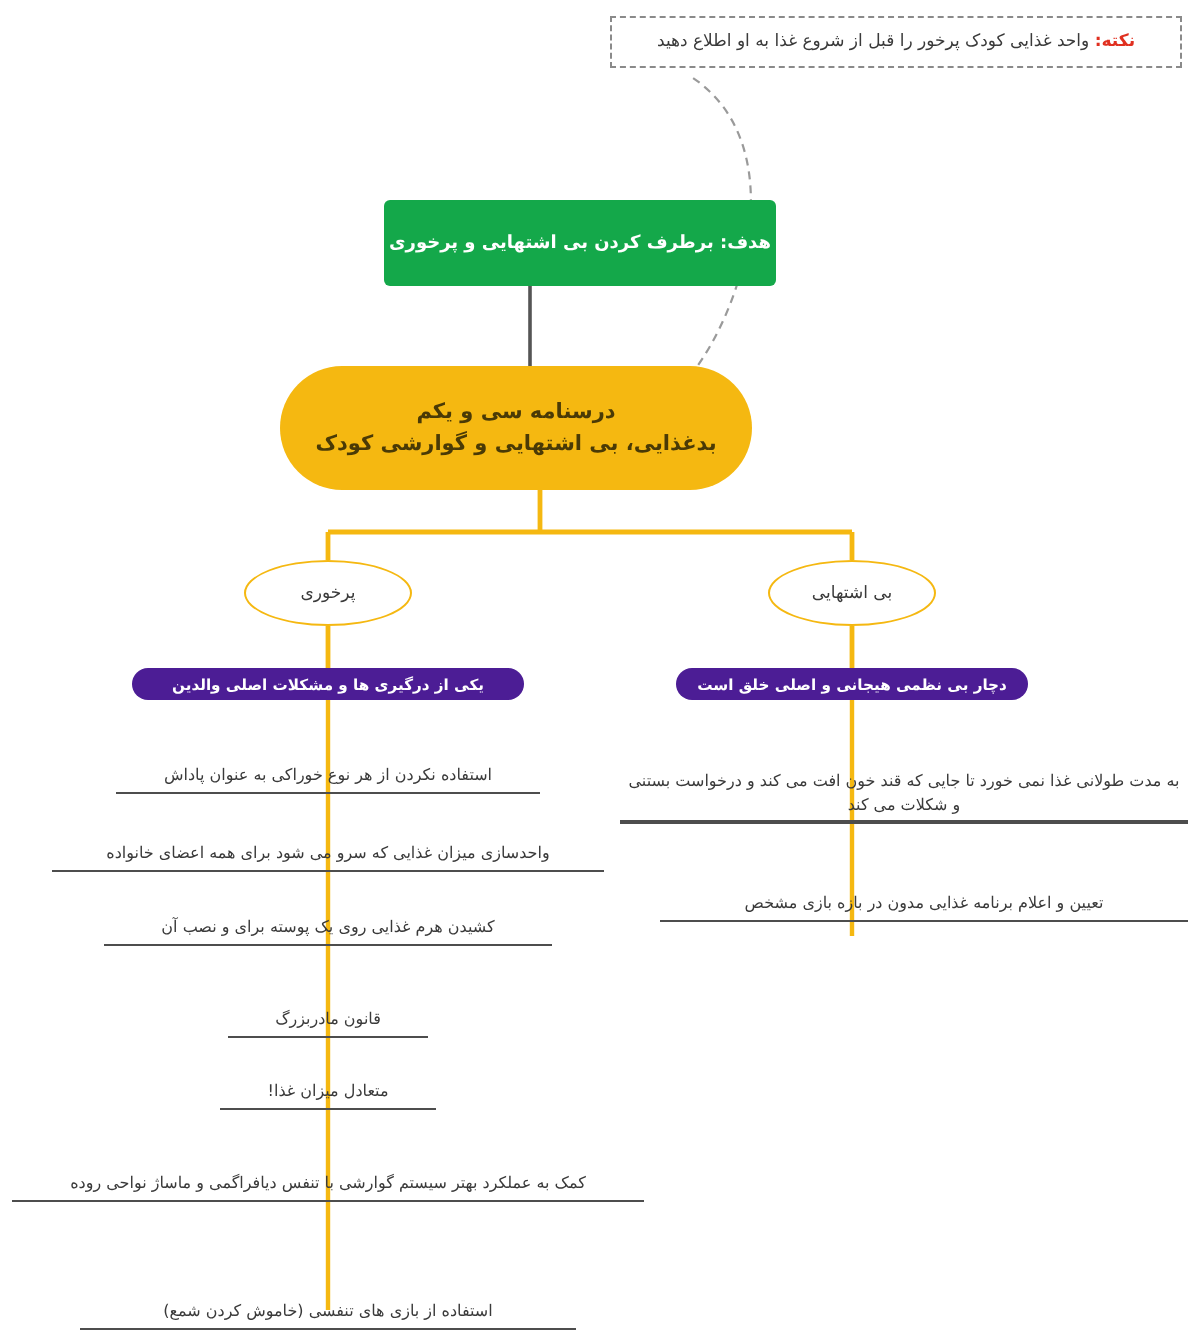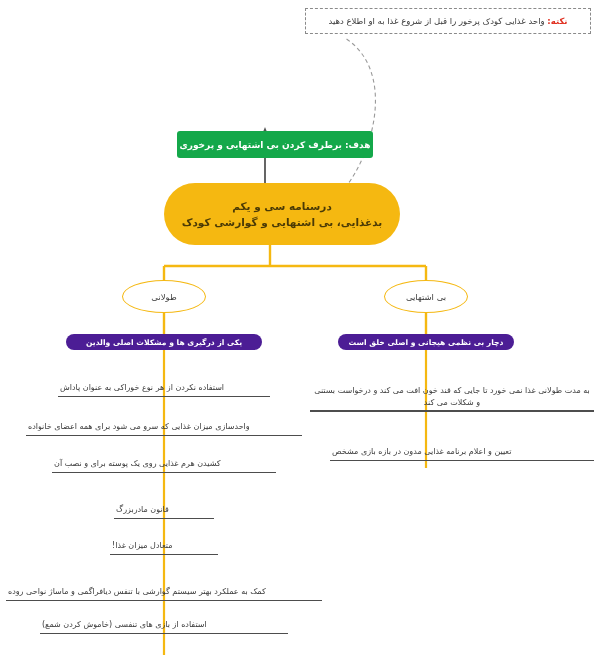--- a/index.html
+++ b/index.html
@@ -18,31 +18,30 @@
     position:absolute;left:305px;top:8px;width:286px;height:26px;
     border:1px dashed #8a8a8a;background:#ffffff;
     display:flex;align-items:center;justify-content:center;
     box-sizing:border-box;
   }
   .note-text{font-size:8.5px;line-height:1.2;white-space:nowrap;letter-spacing:0;}
   .note-kw{color:#e03020;font-weight:bold;}
 
   
   .goal-box{
-    position:absolute;left:177px;top:100px;width:196px;height:27px;
+    position:absolute;left:192px;top:100px;width:196px;height:43px;
     background:#14a84a;border-radius:3px;
     display:flex;align-items:center;justify-content:center;
     box-sizing:border-box;
-    margin-top:31px;
   }
   .goal-text{color:#ffffff;font-size:9px;font-weight:bold;white-space:nowrap;}
 
   
   .root-node{
-    position:absolute;left:164px;top:183px;width:236px;height:62px;
+    position:absolute;left:140px;top:183px;width:236px;height:62px;
     background:#f5b811;border-radius:31px;
     display:flex;flex-direction:column;align-items:center;justify-content:center;
     box-sizing:border-box;
   }
   .root-line{font-size:10.5px;font-weight:bold;color:#4a3a06;line-height:1.55;white-space:nowrap;}
 
   
   .branch{
     position:absolute;width:84px;height:33px;
     border:1.6px solid #f5b811;border-radius:50%;
@@ -60,21 +59,21 @@
     display:flex;align-items:center;justify-content:center;
     box-sizing:border-box;padding:0 9px;
   }
   .pill-text{color:#ffffff;font-size:7.6px;font-weight:bold;white-space:nowrap;}
   #pill-left{left:66px;top:334px;width:196px;}
   #pill-right{left:338px;top:334px;width:176px;}
 
   
   .leaf{
     position:absolute;
-    display:flex;flex-direction:column;align-items:flex-end;justify-content:flex-end;
+    display:flex;flex-direction:column;align-items:center;justify-content:flex-end;
     box-sizing:border-box;
   }
   .leaf-text{
     font-size:8px;line-height:1.45;color:#3a3a3a;
     text-align:center;white-space:nowrap;padding:0 2px 2px 2px;
   }
   .leaf-text.wrap{white-space:normal;}
   .leaf-rule{height:1.6px;background:#4d4d4d;width:100%;}
 </style>
 </head>
@@ -116,21 +115,21 @@
   <div class="goal-box">
     <span class="goal-text">هدف: برطرف کردن بی اشتهایی و پرخوری</span>
   </div>
 
   <div class="root-node">
     <span class="root-line">درسنامه سی و یکم</span>
     <span class="root-line">بدغذایی، بی اشتهایی و گوارشی کودک</span>
   </div>
 
   <div class="branch" id="branch-left">
-    <span class="branch-label">طولانی</span>
+    <span class="branch-label">پرخوری</span>
   </div>
   <div class="branch" id="branch-right">
     <span class="branch-label">بی اشتهایی</span>
   </div>
 
   <div class="pill" id="pill-left">
     <span class="pill-text">یکی از درگیری ها و مشکلات اصلی والدین</span>
   </div>
   <div class="pill" id="pill-right">
     <span class="pill-text">دچار بی نظمی هیجانی و اصلی خلق است</span>
@@ -159,21 +158,21 @@
   <div class="leaf" style="left:110px;top:540px;width:108px;">
     <div class="leaf-text">متعادل میزان غذا!</div>
     <div class="leaf-rule"></div>
   </div>
 
   <div class="leaf" style="left:6px;top:586px;width:316px;">
     <div class="leaf-text">کمک به عملکرد بهتر سیستم گوارشی با تنفس دیافراگمی و ماساژ نواحی روده</div>
     <div class="leaf-rule"></div>
   </div>
 
-  <div class="leaf" style="left:40px;top:619px;width:248px;">
+  <div class="leaf" style="left:40px;top:650px;width:248px;">
     <div class="leaf-text">استفاده از بازی های تنفسی (خاموش کردن شمع)</div>
     <div class="leaf-rule"></div>
   </div>
 
   <div class="leaf" style="left:310px;top:385px;width:284px;">
     <div class="leaf-text wrap">به مدت طولانی غذا نمی خورد تا جایی که قند خون افت می کند و درخواست بستنی و شکلات می کند</div>
     <div class="leaf-rule"></div>
   </div>
 
   <div class="leaf" style="left:330px;top:446px;width:264px;">

